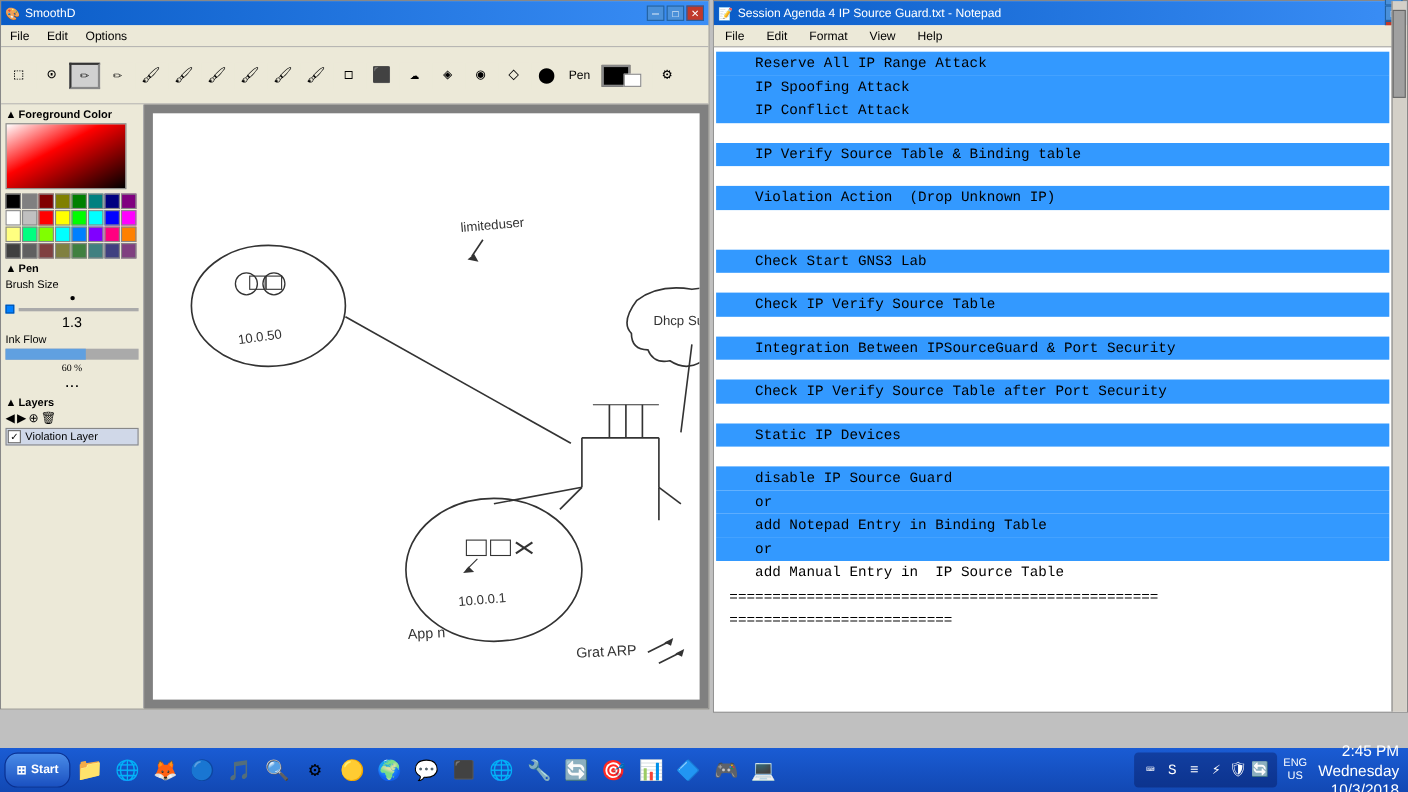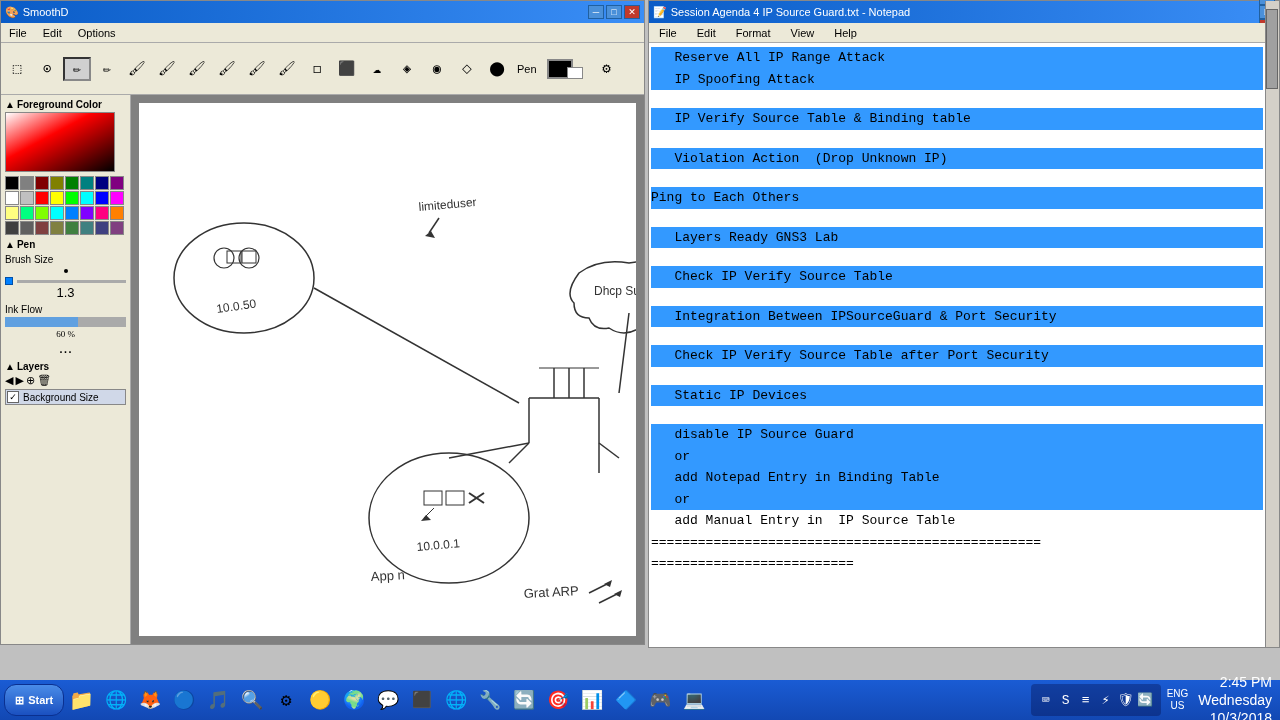--- a/index.html
+++ b/index.html
@@ -263,21 +263,21 @@
       padding: 4px 2px;
       font-family: 'Courier New', Courier, monospace;
       font-size: 13px;
       line-height: 1.5;
       position: relative;
     }
 
     .notepad-line {
       display: block;
       white-space: pre;
-      padding: 1px 0;
+      padding: 1px 12px;
       min-height: 18px;
     }
     .notepad-line.highlighted {
       background: #3399ff;
       color: black;
     }
     .notepad-line.plain {
       background: transparent;
       color: black;
     }
@@ -511,21 +511,21 @@
           <span>Layers</span>
         </div>
         <div class="layers-toolbar">
           <span style="cursor:pointer;font-size:11px;">◀</span>
           <span style="cursor:pointer;font-size:11px;">▶</span>
           <span style="cursor:pointer;font-size:11px;">⊕</span>
           <span style="cursor:pointer;font-size:11px;">🗑</span>
         </div>
         <div class="layer-item">
           <div class="layer-checkbox">✓</div>
-          <span>Background Size</span>
+          <span>Violation Layer</span>
         </div>
       </div>
     </div>
 
     <div class="canvas-area">
       <div class="canvas-inner">
         
         <svg class="drawing-svg" xmlns="http://www.w3.org/2000/svg">
 
           <ellipse cx="105" cy="175" rx="70" ry="55" fill="none" stroke="#333" stroke-width="1.5"></ellipse>
@@ -612,28 +612,28 @@
     <span>Edit</span>
     <span>Format</span>
     <span>View</span>
     <span>Help</span>
   </div>
 
   <div class="notepad-content" id="notepad-content" style="padding-right:16px;">
 
   <span class="notepad-line highlighted">   Reserve All IP Range Attack</span>
       <span class="notepad-line highlighted">   IP Spoofing Attack</span>
+      <span class="notepad-line highlighted">   IP Conflict Attack</span>
       <span class="notepad-line plain"></span>
       <span class="notepad-line highlighted">   IP Verify Source Table &amp; Binding table</span>
       <span class="notepad-line plain"></span>
       <span class="notepad-line highlighted">   Violation Action  (Drop Unknown IP)</span>
       <span class="notepad-line plain"></span>
-      <span class="notepad-line highlighted">Ping to Each Others</span>
-      <span class="notepad-line plain"></span>
-      <span class="notepad-line highlighted">   Layers Ready GNS3 Lab</span>
+      <span class="notepad-line plain"></span>
+      <span class="notepad-line highlighted">   Check Start GNS3 Lab</span>
       <span class="notepad-line plain"></span>
       <span class="notepad-line highlighted">   Check IP Verify Source Table</span>
       <span class="notepad-line plain"></span>
       <span class="notepad-line highlighted">   Integration Between IPSourceGuard &amp; Port Security</span>
       <span class="notepad-line plain"></span>
       <span class="notepad-line highlighted">   Check IP Verify Source Table after Port Security</span>
       <span class="notepad-line plain"></span>
       <span class="notepad-line highlighted">   Static IP Devices</span>
       <span class="notepad-line plain"></span>
       <span class="notepad-line highlighted">   disable IP Source Guard</span>

